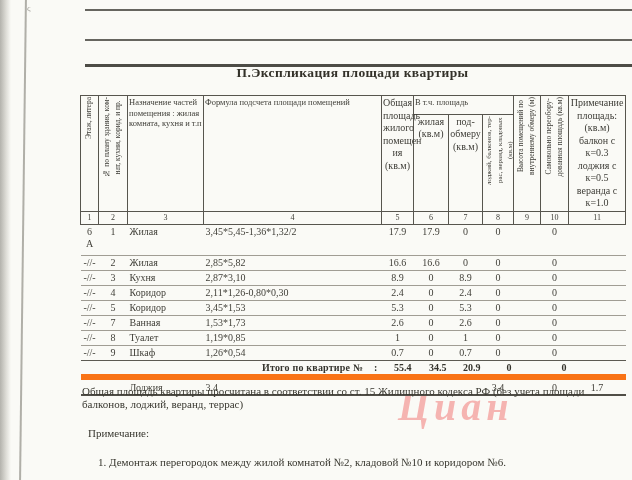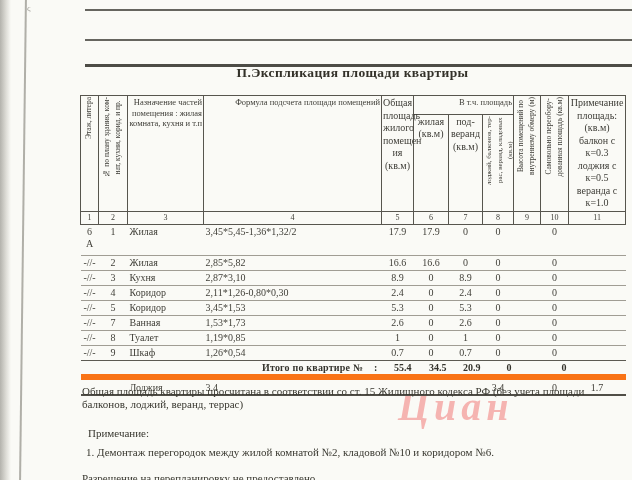--- a/index.html
+++ b/index.html
@@ -22,23 +22,23 @@
      font-size:13.5px;font-weight:bold;letter-spacing:.4px;color:#333129;}
 
   .watermark{position:absolute;left:398px;top:383px;font-size:40px;font-weight:bold;
      color:#ef4444;opacity:.38;letter-spacing:5px;z-index:0;font-style:italic;}
 
   
   table.expl{position:absolute;left:80px;top:95px;width:545px;border-collapse:collapse;
      table-layout:fixed;z-index:1;}
   table.expl th{border:1.2px solid #57554e;font-weight:normal;padding:1px 1px;
      vertical-align:top;white-space:pre-line;line-height:1.25;color:#3e3d37;}
-  th.h34{font-size:8.5px;text-align:right;}
+  th.h34{font-size:8.5px;text-align:left;}
   th.h5,th.h67,th.h11{font-size:10px;text-align:center;}
-  th.group{font-size:8.5px;text-align:right;height:14px;line-height:1.1;}
+  th.group{font-size:8.5px;text-align:left;height:14px;line-height:1.1;}
   tr.subrow th{height:86px;}
   th.vth{vertical-align:middle;text-align:center;padding:0;}
   .vtext{display:inline-block;writing-mode:vertical-rl;transform:rotate(180deg);
      white-space:pre-line;font-size:7.5px;line-height:1.45;}
   .vtext.small{font-size:7px;line-height:1.5;}
 
   tr.numrow td{border:1.2px solid #57554e;text-align:center;font-size:8px;height:12px;
      padding:0;color:#3e3d37;}
 
   tr.data-row td{border:none;border-top:1px solid #a09d94;font-size:10px;
@@ -56,21 +56,21 @@
   tr.lodzhia-row td{border:none;border-top:6px solid #f97316;border-bottom:2.2px solid #504e47;
      font-size:10px;padding:1px 2px 0 2px;height:13px;text-align:center;color:#403f38;}
   tr.lodzhia-row td.c-name{text-align:left;}
   tr.lodzhia-row td.c-formula{text-align:left;font-size:10px;}
 
   
   .footer{position:absolute;left:82px;top:385px;width:548px;font-size:11px;
      line-height:13px;color:#38372f;z-index:1;}
   .footer .p1{margin:0 0 16px 0;}
   .footer .note-title{margin:6px;}
-  .footer .note-item{margin:4px;line-height:13.5px;}
+  .footer .note-item{margin:16px;line-height:13.5px;}
   .footer .perm{margin:12px 0 0 0;}
 </style>
 </head>
 <body>
 
 <div id="page">
 
   <div class="edge-band"></div>
   <div class="edge-line"></div>
   <span class="squiggle">ς</span>
@@ -121,21 +121,21 @@
 балкон с к=0.3
 лоджия с
 к=0.5
 веранда с
 к=1.0</th>
       </tr>
       <tr class="subrow">
         <th class="h67">жилая
 (кв.м)</th>
         <th class="h67">под-
-веранд
+обмеру
 (кв.м)</th>
         <th class="vth"><span class="vtext small">лоджий, балконов, тер-
 рас, веранд, кладовых
 (кв.м)</span></th>
       </tr>
       <tr class="numrow">
         <td>1</td>
         <td>2</td>
         <td>3</td>
         <td>4</td>

